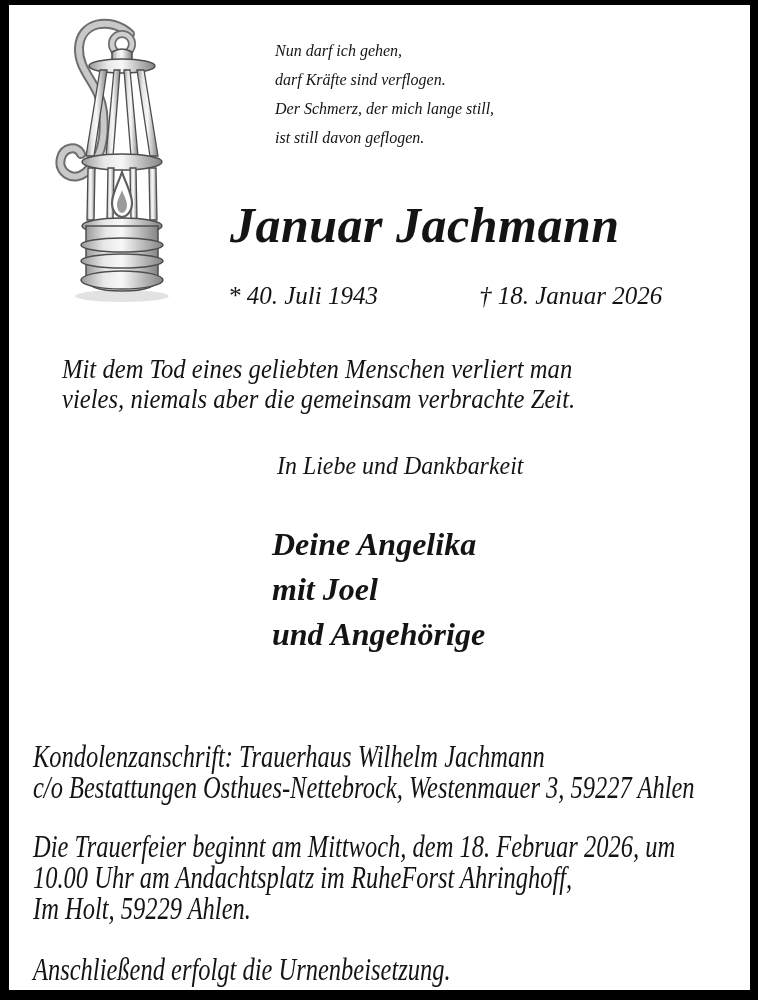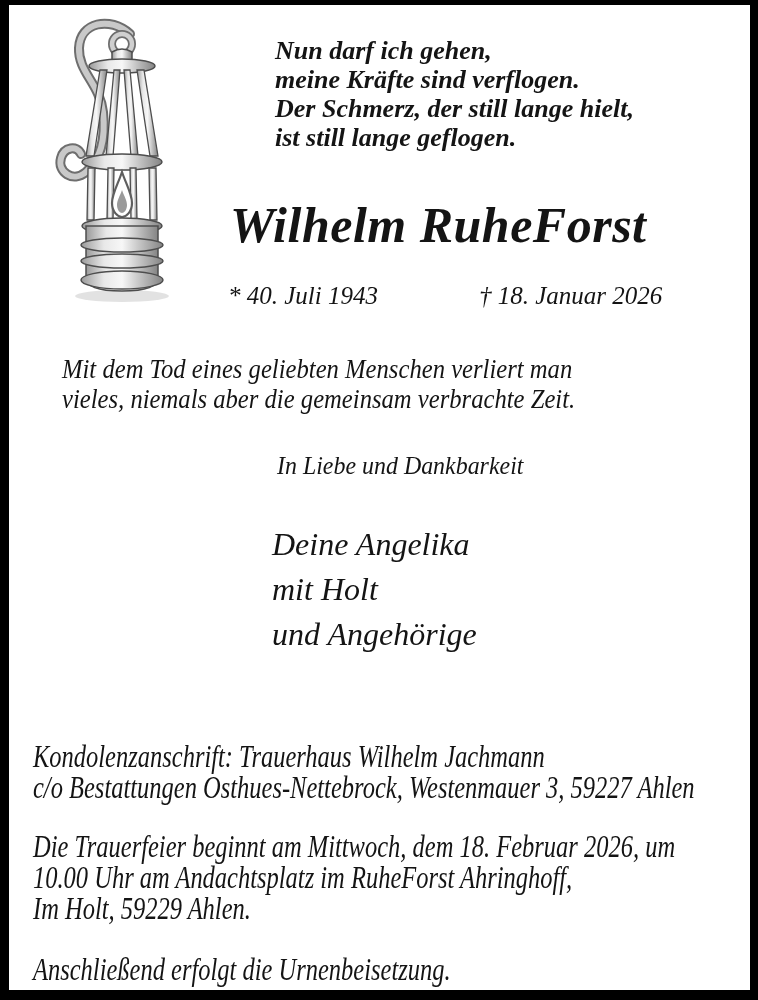--- a/index.html
+++ b/index.html
@@ -1,27 +1,27 @@
 <!DOCTYPE html>
 <html><head>
 <meta charset="utf-8">
 <style>
   html,body{margin:0;padding:0;}
   .frame{position:relative;width:758px;height:1000px;background:#000;overflow:hidden;
          font-family:"Liberation Serif","DejaVu Serif",serif;}
   .card{position:absolute;left:9px;top:5px;width:741px;height:985px;background:#ffffff;}
   .txt{position:absolute;color:#141414;font-style:italic;white-space:nowrap;}
-  .poem{left:275px;top:36px;font-size:26px;line-height:29px;font-weight:bold;}
+  .poem{left:275px;top:36px;font-size:16px;line-height:29px;}
   .name{left:230px;top:196px;font-size:50px;font-weight:bold;letter-spacing:0.5px;margin:0;}
   .dates{left:0;top:282px;width:758px;font-size:25px;}
   .birth{position:absolute;left:228px;top:0;}
   .death{position:absolute;left:479px;top:0;}
   .loss{left:62px;top:354px;font-size:28px;line-height:30px;transform:scaleX(0.88);transform-origin:left top;}
   .tribute{left:277px;top:451px;font-size:26px;transform:scaleX(0.92);transform-origin:left top;}
-  .mourners{left:272px;top:522px;font-size:32px;line-height:45px;}
+  .mourners{left:272px;top:522px;font-size:32px;line-height:45px;font-weight:bold;}
   .mourners .last{}
   .cond{font-size:31px;line-height:31px;transform:scaleX(0.79);transform-origin:left top;}
   .address{left:33px;top:741px;}
   .funeral{left:33px;top:831px;}
   .burial{left:33px;top:954px;}
   .lamp{position:absolute;left:48px;top:14px;}
 </style>
 </head>
 <body>
 
@@ -71,42 +71,42 @@
     <path d="M38 212 L38 264 Q38 277 74 277 Q110 277 110 264 L110 212 Z" fill="url(#metal)" stroke="#4d4d4d" stroke-width="1.5"></path>
 
     <ellipse cx="74" cy="231" rx="41" ry="7" fill="url(#metal)" stroke="#4d4d4d" stroke-width="1.5"></ellipse>
     <ellipse cx="74" cy="247" rx="41" ry="7" fill="url(#metal)" stroke="#4d4d4d" stroke-width="1.5"></ellipse>
 
     <ellipse cx="74" cy="266" rx="41" ry="9" fill="url(#metal)" stroke="#4d4d4d" stroke-width="1.5"></ellipse>
   </svg>
 
   <div class="txt poem">
     <div>Nun darf ich gehen,</div>
-    <div>meine Kräfte sind verflogen.</div>
-    <div>Der Schmerz, der still lange hielt,</div>
-    <div>ist still lange geflogen.</div>
+    <div>darf Kräfte sind verflogen.</div>
+    <div>Der Schmerz, der mich lange still,</div>
+    <div>ist still davon geflogen.</div>
   </div>
 
-  <h1 class="txt name">Wilhelm RuheForst</h1>
+  <h1 class="txt name">Januar Jachmann</h1>
 
   <div class="txt dates">
     <span class="birth">* 40. Juli 1943</span>
     <span class="death">† 18. Januar 2026</span>
   </div>
 
   <div class="txt loss">
     <div>Mit dem Tod eines geliebten Menschen verliert man</div>
     <div>vieles, niemals aber die gemeinsam verbrachte Zeit.</div>
   </div>
 
   <div class="txt tribute">In Liebe und Dankbarkeit</div>
 
   <div class="txt mourners">
     <div>Deine Angelika</div>
-    <div>mit Holt</div>
+    <div>mit Joel</div>
     <div class="last">und Angehörige</div>
   </div>
 
   <div class="txt cond address">
     <div>Kondolenzanschrift: Trauerhaus Wilhelm Jachmann</div>
     <div>c/o Bestattungen Osthues-Nettebrock, Westenmauer 3, 59227 Ahlen</div>
   </div>
 
   <div class="txt cond funeral">
     <div>Die Trauerfeier beginnt am Mittwoch, dem 18. Februar 2026, um</div>

